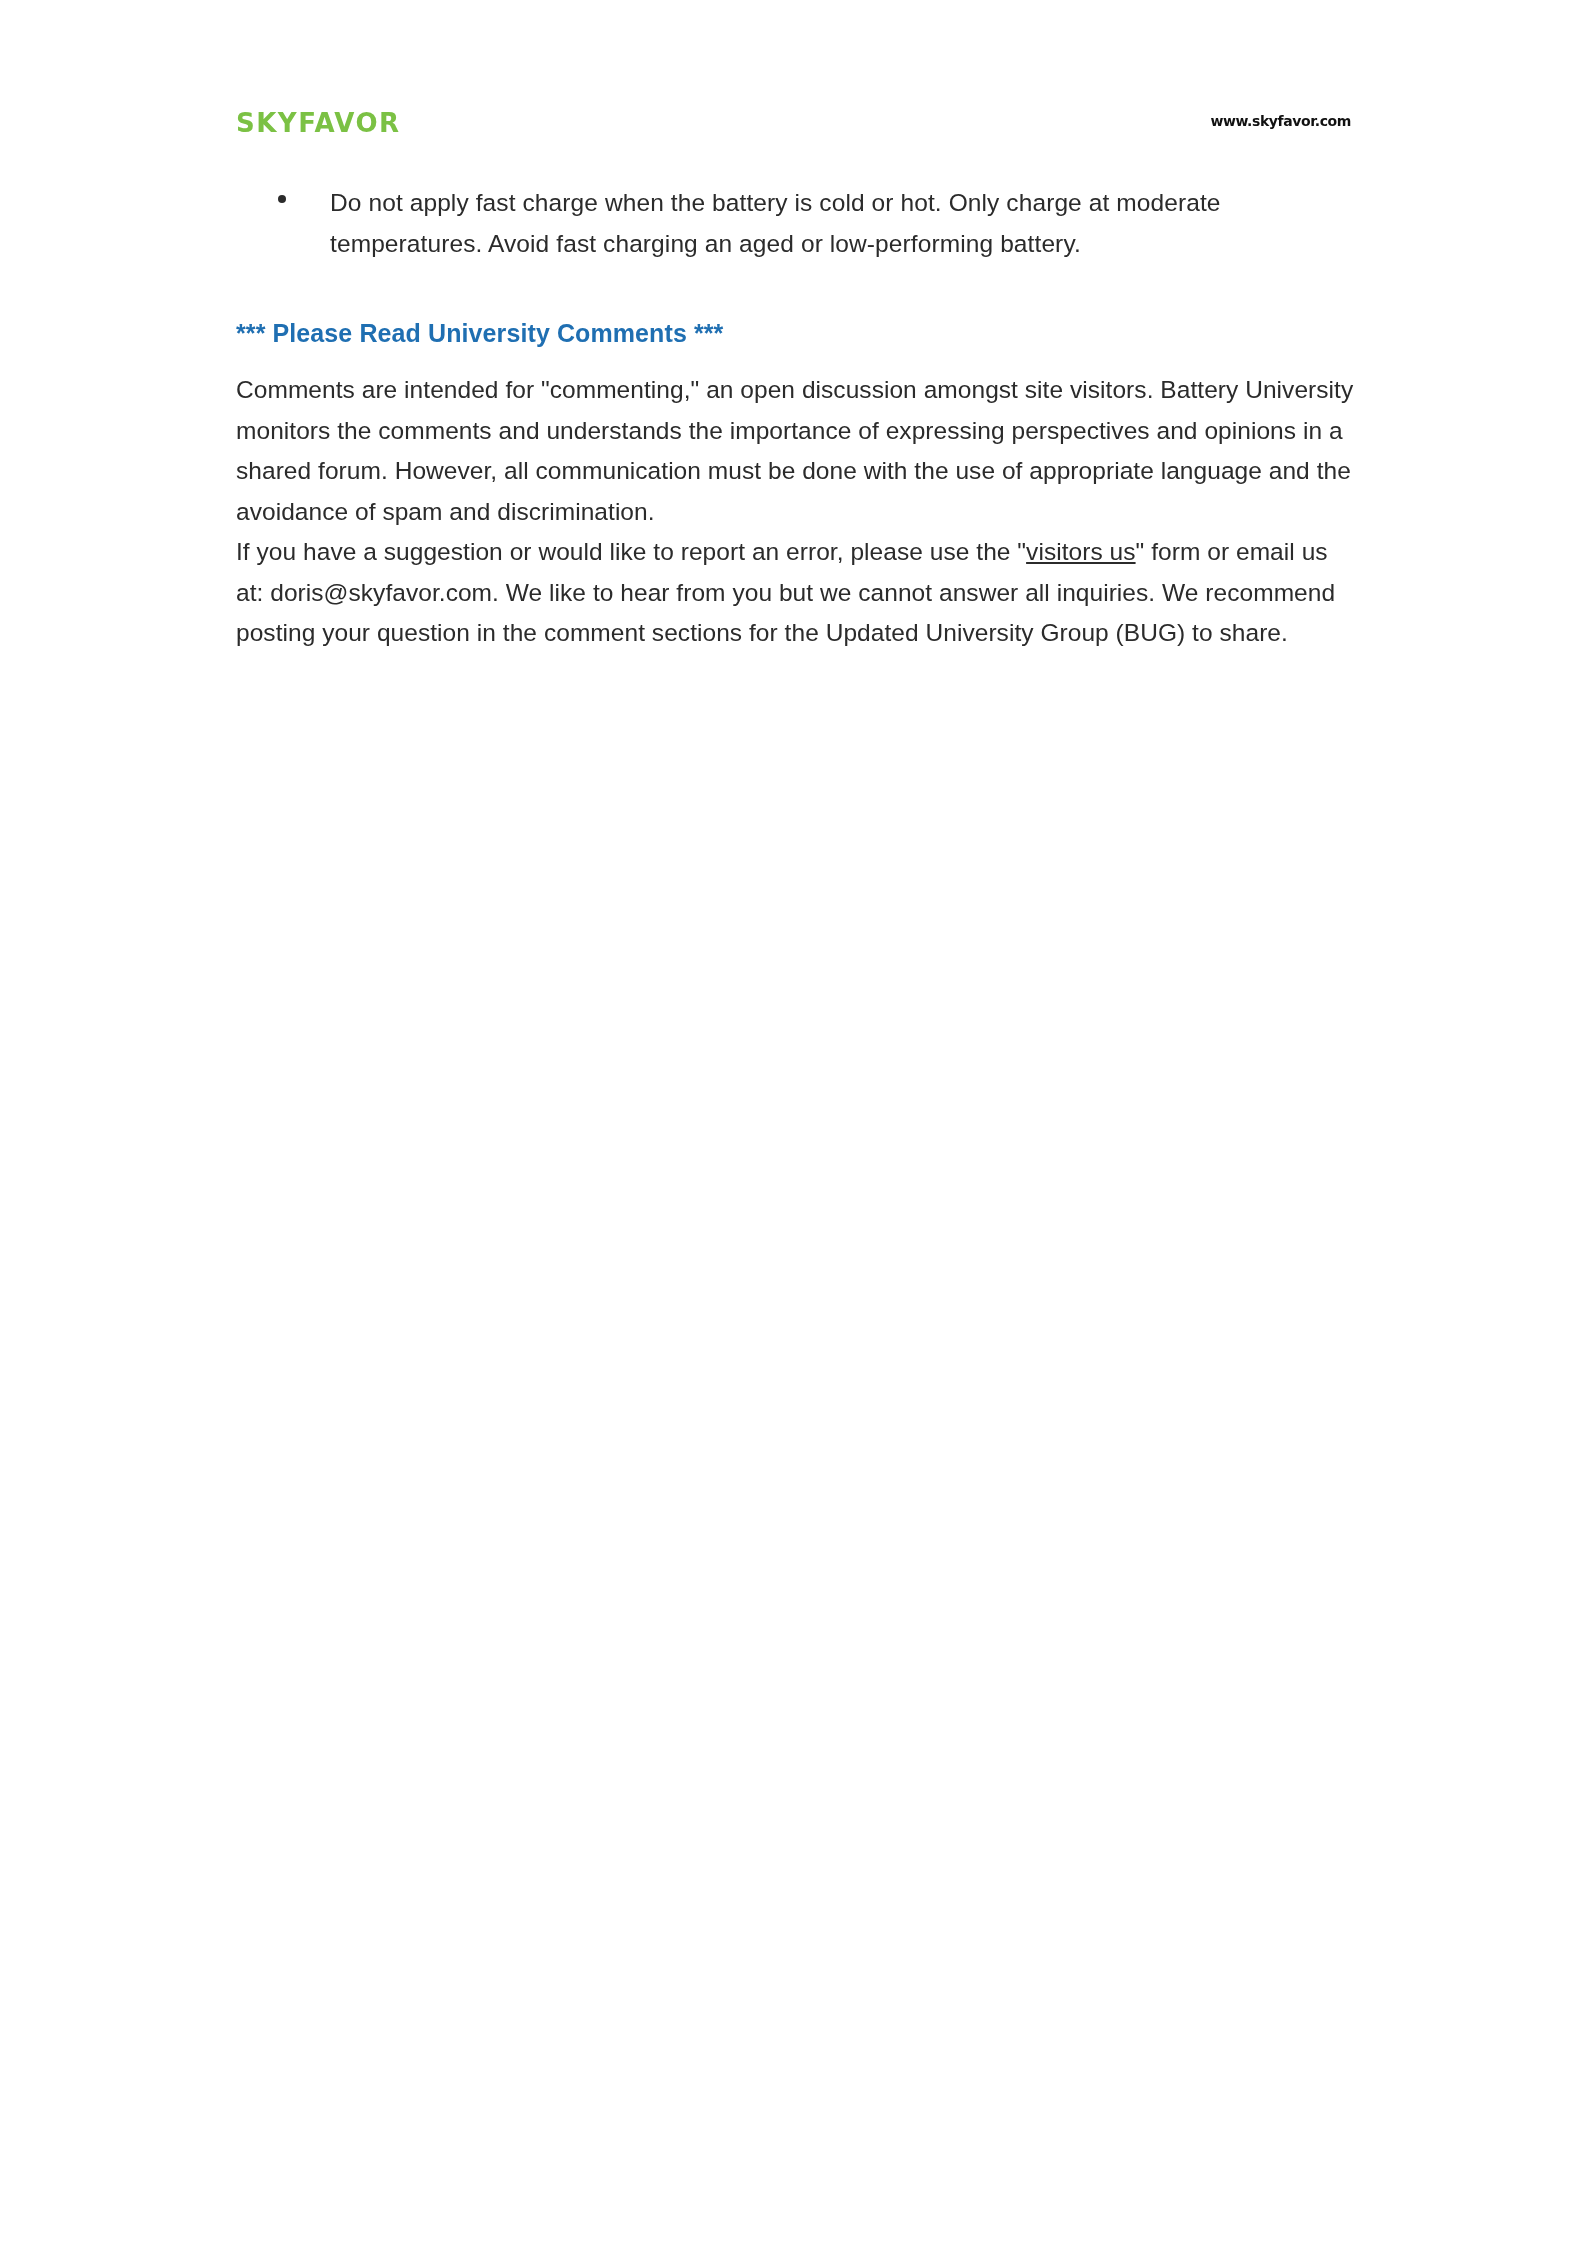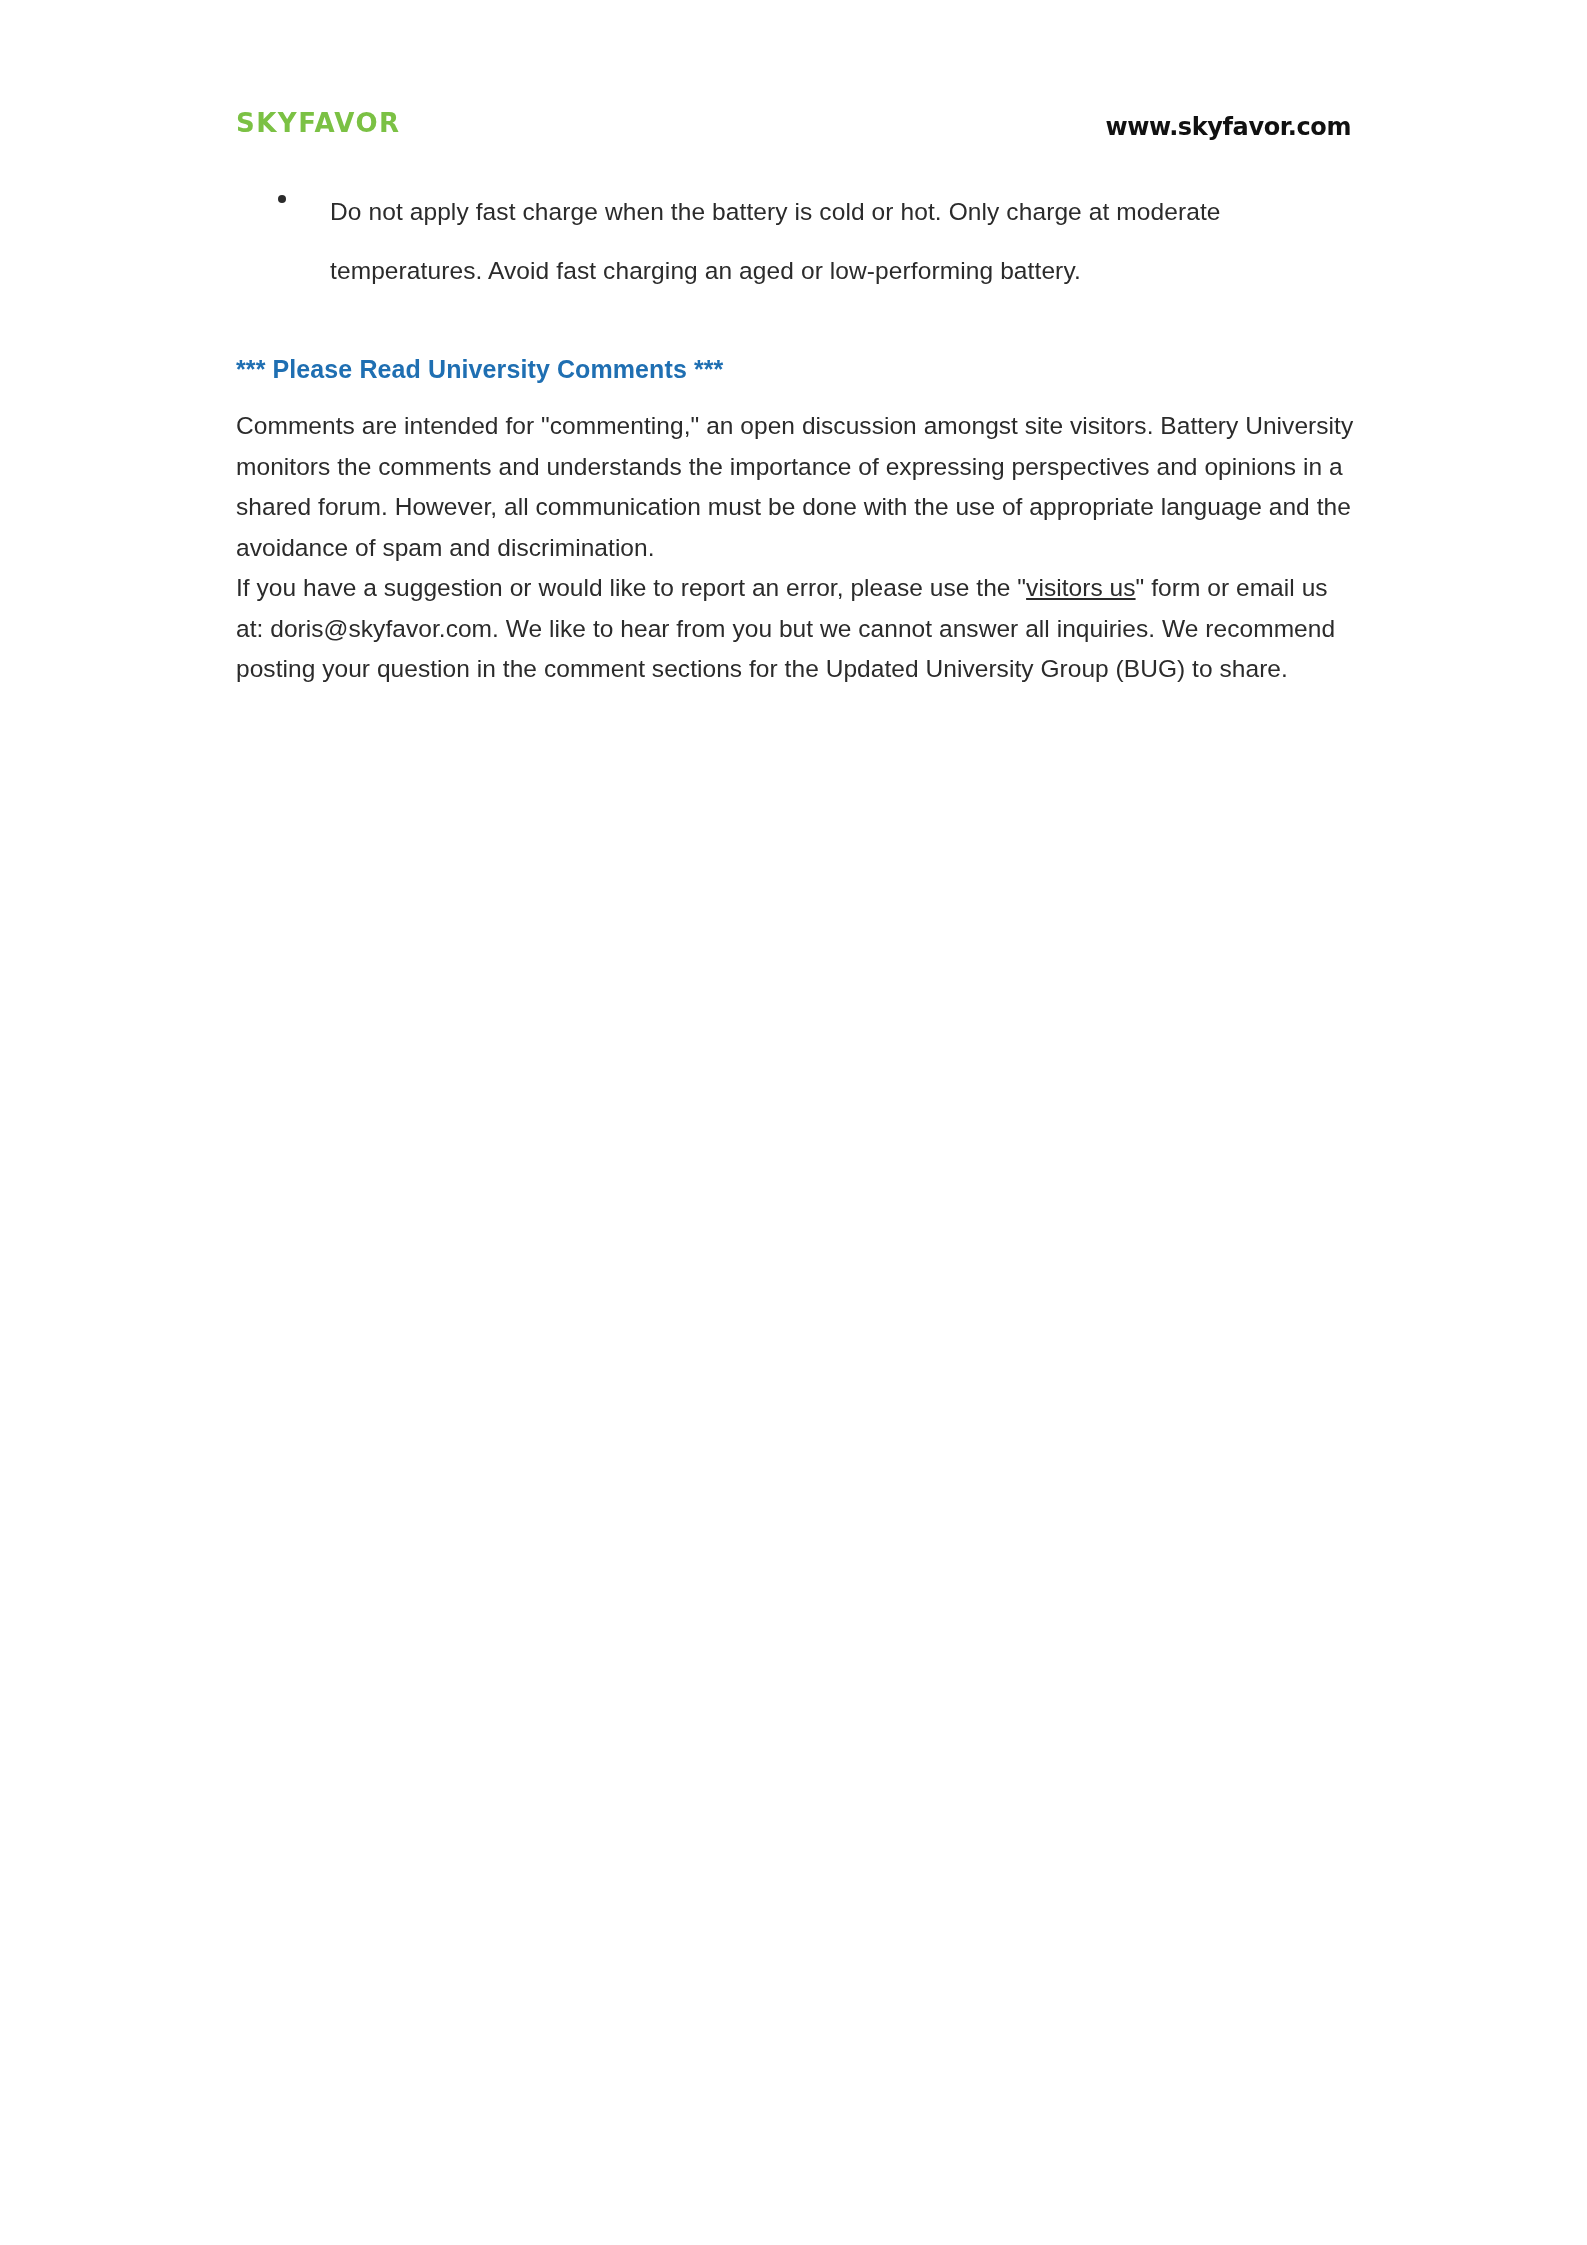--- a/index.html
+++ b/index.html
@@ -41,21 +41,21 @@
     font-size: 26px;
     letter-spacing: 1.5px;
     color: #7bc144;
   }
   .site-url {
     position: absolute;
     right: 0;
     top: 5px;
     font-family: "DejaVu Sans", sans-serif;
     font-weight: bold;
-    font-size: 24px;
+    font-size: 14px;
     letter-spacing: -0.4px;
     color: #111111;
   }
 
   
   .content {
     position: absolute;
     top: 182px;
     left: 236px;
     width: 1120px;
@@ -63,21 +63,21 @@
 
   ul.bullets {
     margin: 0;
     padding: 0;
     list-style: none;
   }
   ul.bullets li {
     position: relative;
     padding-left: 94px;
     font-size: 24.5px;
-    line-height: 59px;
+    line-height: 41px;
     color: #2b2b2b;
     letter-spacing: 0.1px;
   }
   ul.bullets li .dot {
     position: absolute;
     left: 42px;
     top: 13px;
     width: 8px;
     height: 8px;
     border-radius: 50%;

